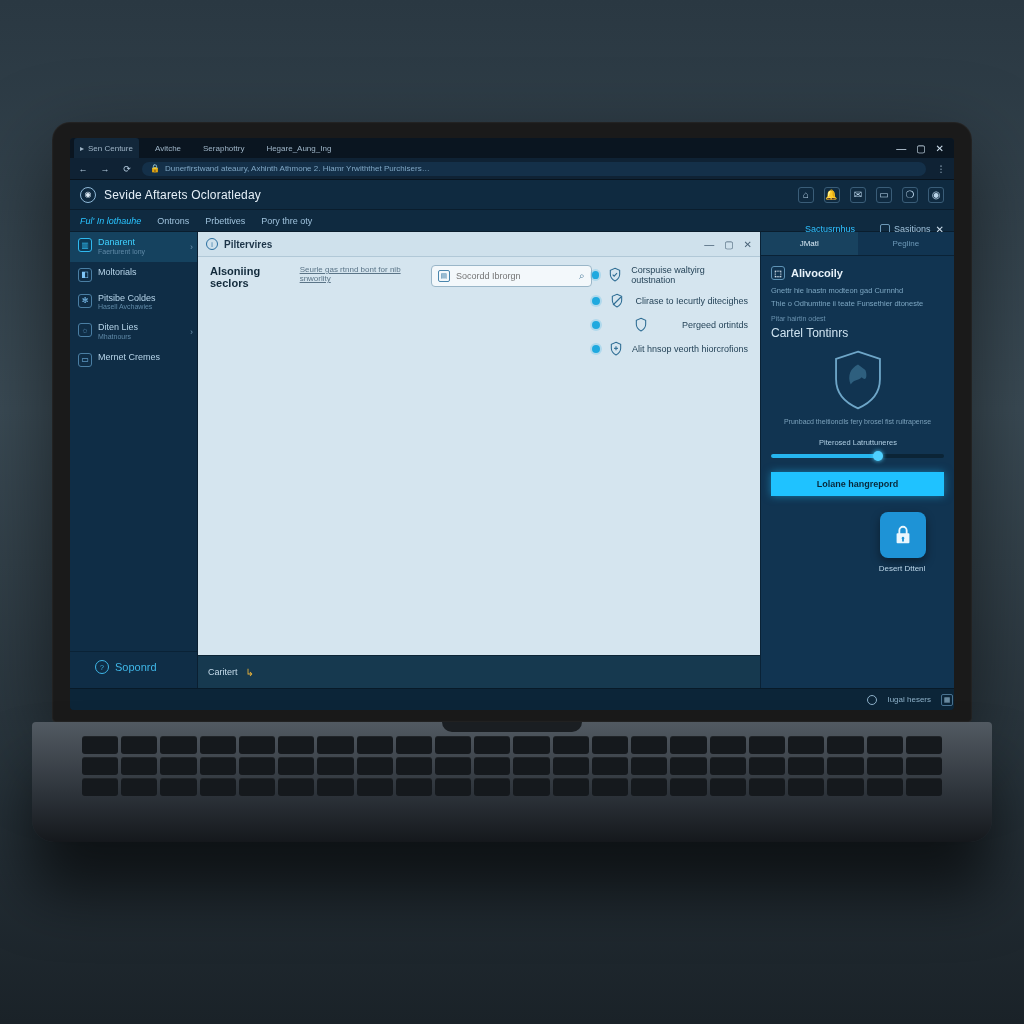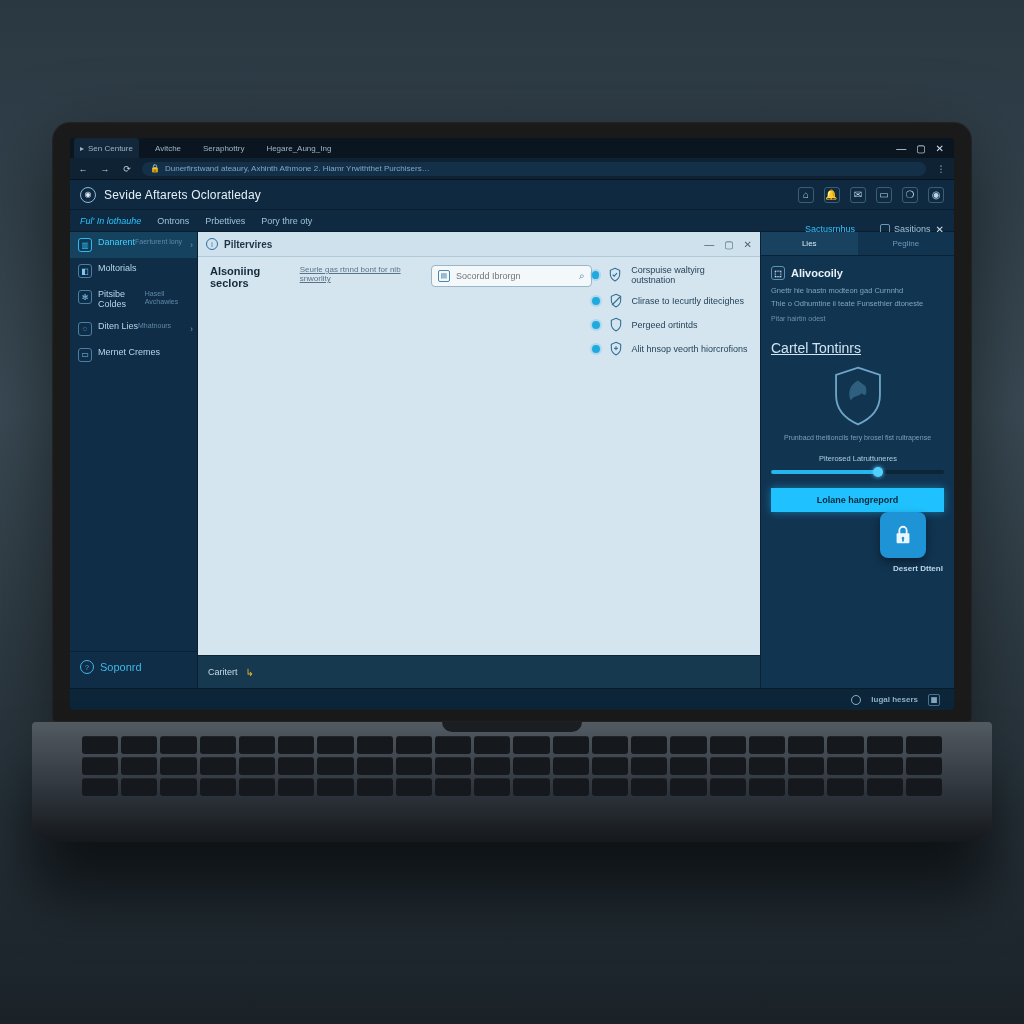--- a/index.html
+++ b/index.html
@@ -178,34 +178,34 @@
     position: relative;
   }
   .sbitem .ic {
     width: 14px; height: 14px;
     border: 1px solid #4a7ea3;
     border-radius: 3px;
     display:flex; align-items:center; justify-content:center;
     font-size: 8px; color:#7fc4f5;
     flex-shrink: 0;
   }
-  .sbitem .txts { display:flex; flex-direction:row; line-height:1.1; }
+  .sbitem .txts { display:flex; flex-direction:column; line-height:1.1; }
   .sbitem .sub { font-size: 7px; color:#5f89a7; }
   .sbitem.active {
     background: #15425f;
     color: #3fd1ff;
   }
   .sbitem.active .ic { border-color:#2fb9ef; color:#2fb9ef; background:#0e3a56;}
   .sbitem .chev {
     position:absolute; right:4px; top:50%; transform:translateY(-50%);
     font-size:9px; color:#6d93ae;
   }
   .sbspacer { flex:1; }
   .sbfoot {
-    padding: 8px 10px 14px;
+    padding: 8px 25px 14px;
     display:flex; align-items:center; gap:6px;
     color:#3fb7e8; font-size:11px;
     border-top: 1px solid #0a2236;
   }
   .sbfoot .ic { width:14px; height:14px; border-radius:50%; border:1px solid #3fb7e8; display:flex;align-items:center;justify-content:center;font-size:7px;}
 
   
   .center {
     flex: 1;
     display: flex;
@@ -243,21 +243,21 @@
     border-radius:4px;
     display:flex; align-items:center;
     padding:0 6px;
     gap:6px;
     margin-bottom:10px;
   }
   .searchbox .sic{width:12px;height:12px;border:1px solid #4a86ad;border-radius:2px;display:flex;align-items:center;justify-content:center;font-size:7px;color:#4a86ad;}
   .searchbox input{flex:1;border:none;background:transparent;font-size:9px;color:#3c5a6f;outline:none;}
   .searchbox .mag{color:#4a7a9a;font-size:10px;}
   .optlist { display:flex; flex-direction:column; gap:8px; }
-  .opt { display:flex; align-items:center; gap:8px; font-size:9px; color:#1e3d52;}
+  .opt { display:flex; align-items:center; gap:8px; font-size:9px; color:#1e3d52;justify-content:space-between;}
   .opt .bullet{width:8px;height:8px;border-radius:50%;background:#1fa9df;box-shadow:0 0 0 2px rgba(31,169,223,0.2);}
   .opt .oic{width:16px;height:16px;display:flex;align-items:center;justify-content:center;color:#2e6d94;}
   .opt .oic svg{width:16px;height:16px;}
   .panelfoot {
     height:24px;
     background:#16394f;
     display:flex; align-items:center;
     padding:16px 10px;
     gap:8px;
     font-size:9px; color:#c7ddec;
@@ -278,34 +278,34 @@
     border-bottom:1px solid #0a2236;
     font-size:8px;
   }
   .rtab{flex:1;display:flex;align-items:center;justify-content:center;color:#6d99b8;cursor:pointer;}
   .rtab.active{color:#d9eaf6;background:#18425f;}
   .rbody{flex:1;padding:10px 10px 8px;font-size:8px;color:#a9c9df;display:flex;flex-direction:column;gap:4px;}
   .rtitle{display:flex;align-items:center;gap:6px;font-size:11px;font-weight:600;color:#e7f2fa;margin-bottom:2px;}
   .rtitle .ric{width:14px;height:14px;border:1px solid #5e93b6;border-radius:3px;display:flex;align-items:center;justify-content:center;font-size:8px;}
   .rdesc{line-height:1.25;color:#7ca6c2;font-size:7.5px;}
   .rdesc2{color:#6a92af;font-size:7px;margin-top:2px;}
-  .rdivlabel{margin-top:14px;font-size:14px;color:#d0e4f1;font-weight:500;text-decoration:underline;}
+  .rdivlabel{margin-top:0;font-size:12px;color:#d0e4f1;font-weight:500;}
   .shieldbox{display:flex;flex-direction:column;align-items:center;margin-top:4px;}
   .lockcard{
     position:absolute;
     right: 28px;
     top: 280px;
     width:46px;height:46px;
     background:#1e93d6;
     border-radius:8px;
     display:flex;align-items:center;justify-content:center;
     box-shadow:0 4px 10px rgba(0,0,0,0.4);
   }
   .lockcard svg{width:22px;height:22px;fill:#eaf6fd;}
-  .lockcap{position:absolute; right:6px; top:332px; font-size:8px;color:#bcd6e8;text-align:center;width:60px;font-weight:bold;}
+  .lockcap{position:absolute; right:22px; top:332px; font-size:8px;color:#bcd6e8;text-align:center;width:60px;}
   .bigshield svg{width:56px;height:64px;}
   .shielddesc{font-size:7px;color:#7aa0ba;text-align:center;line-height:1.2;margin-top:4px;}
   .slabel{font-size:7.5px;color:#aecde2;margin-top:8px;align-self:flex-start;padding-left:48px;}
   .slider{width:100%;height:4px;background:#0b2436;border-radius:2px;position:relative;margin-top:3px;}
   .slider .trk{position:absolute;left:0;top:0;height:100%;background:#26b5ef;border-radius:2px;}
   .slider .thumb{position:absolute;top:-3px;width:10px;height:10px;border-radius:50%;background:#4fd0ff;box-shadow:0 0 4px #4fd0ff;}
   .primarybtn{
     margin-top:10px;
     height:24px;
     background:#1fc2ff;
@@ -316,25 +316,24 @@
     border-radius:0;
     cursor:pointer;
     box-shadow:0 0 8px rgba(31,194,255,0.5);
   }
 
   
   .statusbar{
     height:22px;
     background:#0c2538;
     display:flex;align-items:center;
-    padding:0 14px;
+    padding:0 1px;
     font-size:8px;color:#8db0c8;
     gap:6px;
     border-top:1px solid #081a28;
-    font-weight:bold;
   }
   .statusbar .sright{margin-left:auto;display:flex;align-items:center;gap:10px;}
   .statusbar .sic{width:12px;height:12px;border:1px solid #4a7391;border-radius:2px;display:flex;align-items:center;justify-content:center;font-size:7px;}
   .statusbar .globe{width:10px;height:10px;border:1px solid #8db0c8;border-radius:50%;}
 </style>
 </head>
 <body>
 
 <div class="laptop">
   <div class="screen-bezel">
@@ -509,21 +508,21 @@
             </div>
           </div>
           <div class="panelfoot">
             <span>Caritert</span>
             <span class="ret">↳</span>
           </div>
         </div>
 
         <div class="rightcol" style="position:relative;">
           <div class="rtabs">
-            <div class="rtab active">Lies</div>
+            <div class="rtab active">JMatl</div>
             <div class="rtab">Pegline</div>
           </div>
           <div class="rbody">
             <div class="rtitle">
               <div class="ric">⬚</div>
               <span>Alivocoily</span>
             </div>
             <div class="rdesc">Gnettr hie Inastn modteon gad Curnnhd</div>
             <div class="rdesc">Thie o Odhumtine ii teate Funsethier dtoneste</div>
             <div class="rdesc2">Pitar hairtin odest</div>

